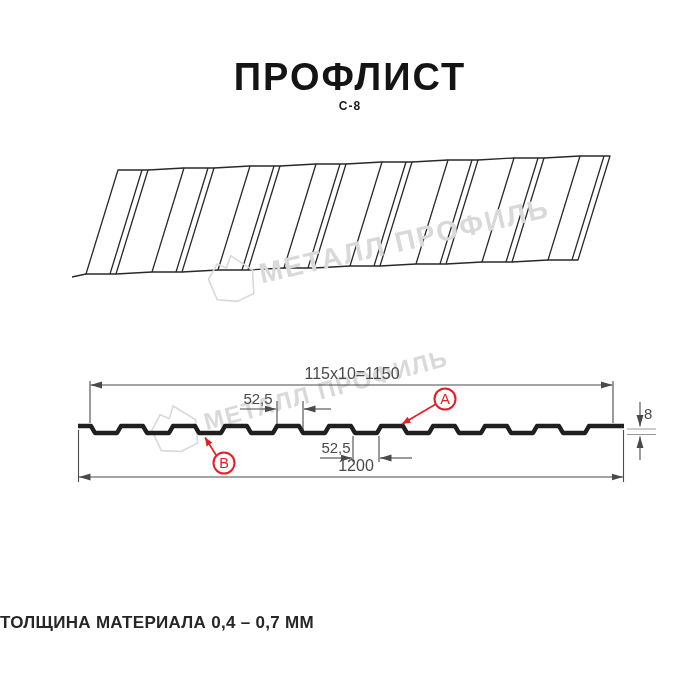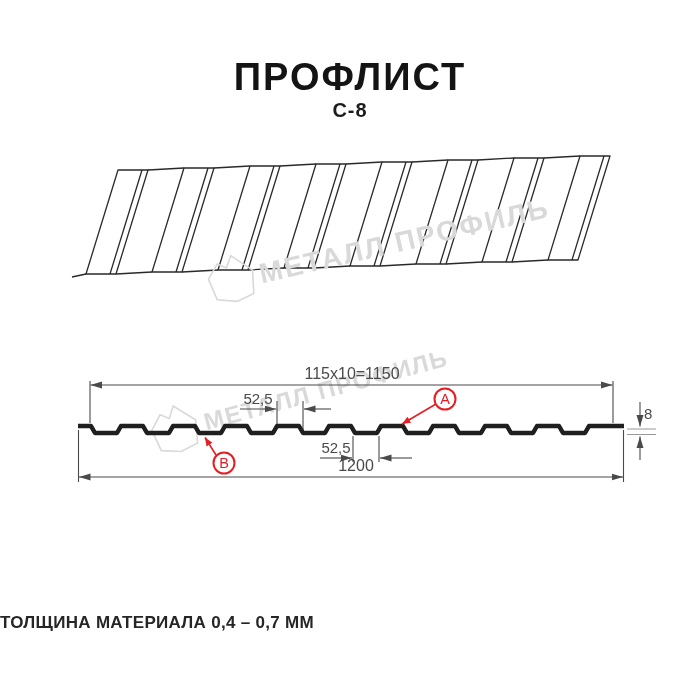--- a/index.html
+++ b/index.html
@@ -6,21 +6,21 @@
   body{
     width:700px;height:700px;position:relative;background:#ffffff;
     font-family:"Liberation Sans",sans-serif;overflow:hidden;
   }
   .title{
     position:absolute;top:56px;left:0;width:700px;text-align:center;
     font-size:38px;font-weight:800;letter-spacing:2px;color:#141414;
   }
   .subtitle{
     position:absolute;top:99px;left:0;width:700px;text-align:center;
-    font-size:20px;font-weight:700;letter-spacing:1px;color:#1c1c1c;
+    font-size:12px;font-weight:700;letter-spacing:1px;color:#1c1c1c;
   }
   .footer{
     position:absolute;top:613px;left:0;width:700px;
     font-size:17px;font-weight:600;letter-spacing:.3px;color:#262626;
   }
   svg.canvas{position:absolute;left:0;top:0;}
   svg text{font-family:"Liberation Sans",sans-serif;}
   .t14{font-size:14.5px;} .t15{font-size:15px;} .t16{font-size:16px;}
   .wm1{font-size:28px;font-weight:700;letter-spacing:2px;}
   .wm2{font-size:24px;font-weight:700;letter-spacing:1.5px;}

